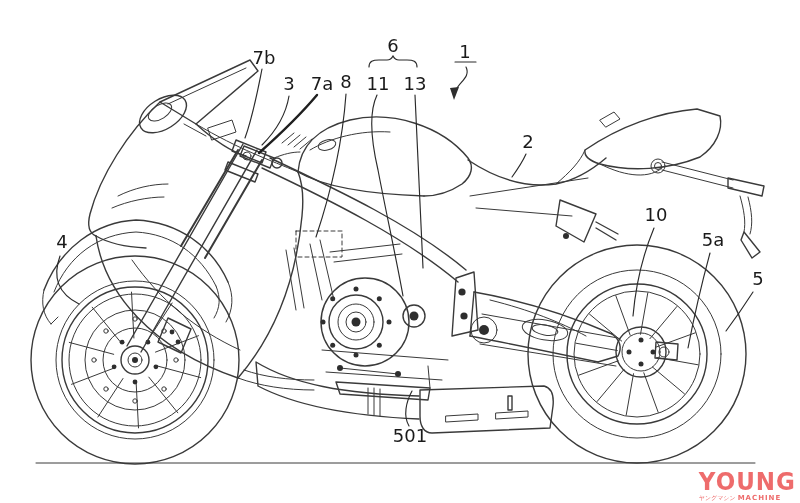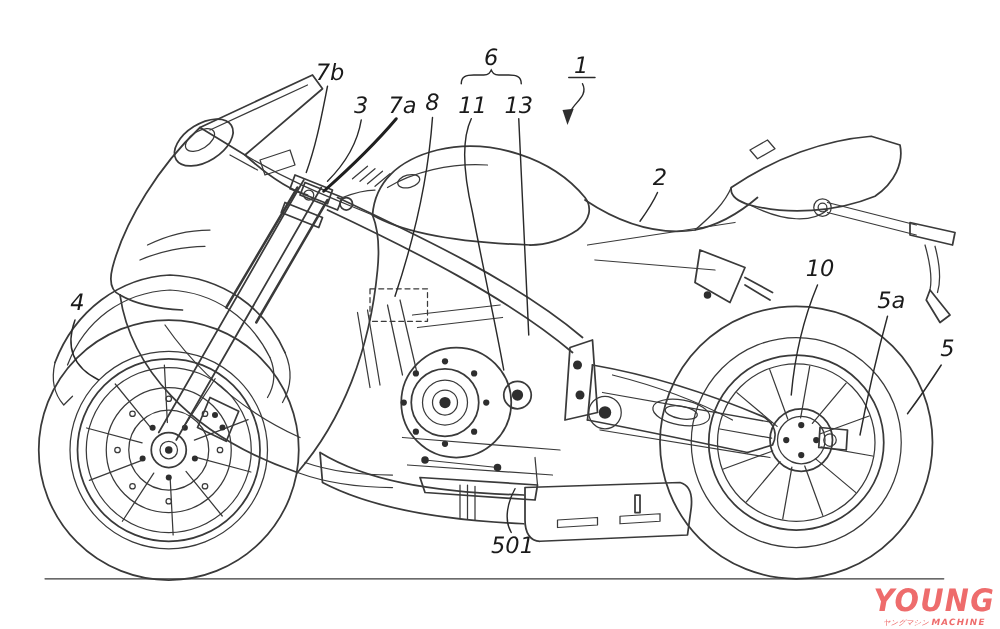--- a/index.html
+++ b/index.html
@@ -1,32 +1,31 @@
 <!DOCTYPE html>
 <html><head>
 <meta charset="utf-8">
 <style>
   html,body{margin:0;padding:0;background:#ffffff;}
   .stage{
     position:relative;width:800px;height:503px;background:#ffffff;overflow:hidden;
     font-family:"DejaVu Sans","Liberation Sans",sans-serif;
-    font-style:italic;
   }
   .stage svg{position:absolute;left:0;top:0;}
   svg .ln{fill:none;stroke:#3a3a3a;stroke-width:1.4;stroke-linecap:round;stroke-linejoin:round;}
   svg .thin{stroke-width:1;}
   svg .thick{stroke-width:2;}
   svg .leader{fill:none;stroke:#2a2a2a;stroke-width:1.15;stroke-linecap:round;}
   svg .leader-bold{fill:none;stroke:#1f1f1f;stroke-width:2.4;stroke-linecap:round;}
   svg .dash{stroke-dasharray:4 3;}
   svg .dot{fill:#2e2e2e;stroke:none;}
   svg text.ref{fill:#1a1a1a;font-family:"DejaVu Sans","Liberation Sans",sans-serif;
     font-size:18px;text-anchor:middle;}
   .watermark{
-    position:absolute;right:4px;bottom:1px;text-align:center;color:#ee6c6c;line-height:1;
+    position:absolute;right:4px;bottom:1px;text-align:left;color:#ee6c6c;line-height:1;
   }
   .wm1{font-size:23px;font-weight:800;letter-spacing:1px;transform:scaleY(1.08);transform-origin:bottom right;}
   .wm2{font-size:7px;font-weight:700;letter-spacing:1px;margin-top:1px;}
   .wm2 .jp{font-size:6px;font-weight:400;letter-spacing:0;margin-right:2px;}
 </style>
 </head>
 <body>
 
 <div class="stage">
   <svg width="800" height="503" viewBox="0 0 800 503">

